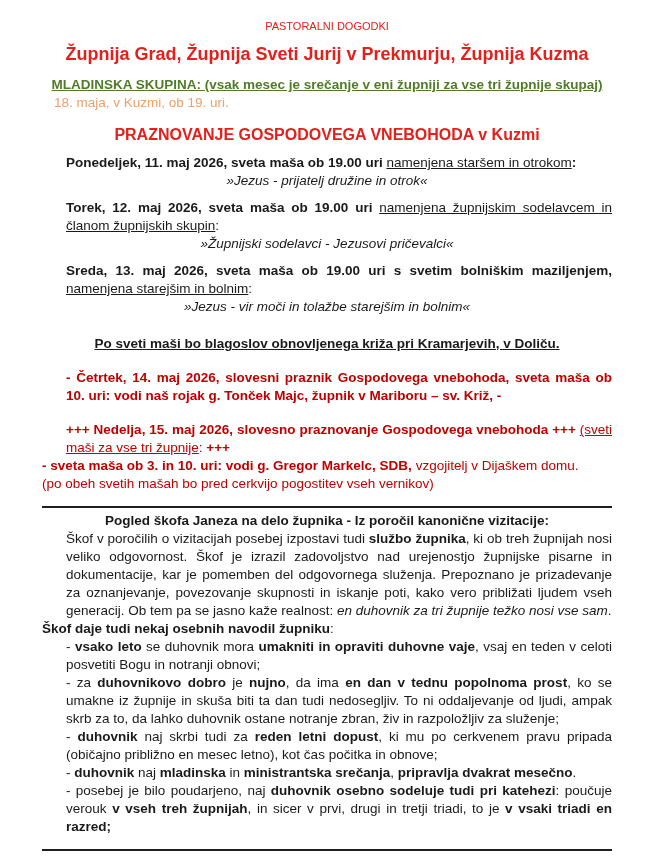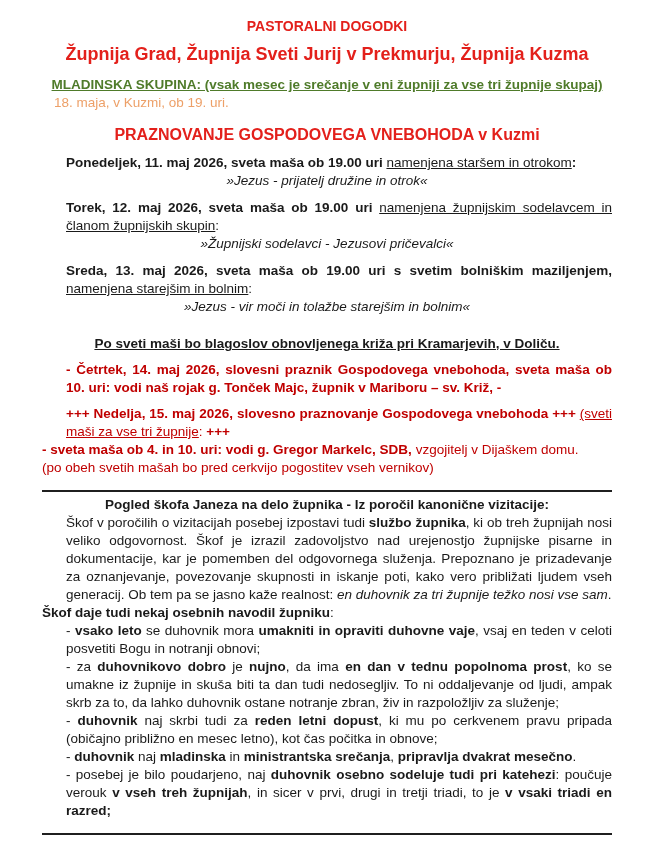--- a/index.html
+++ b/index.html
@@ -8,34 +8,34 @@
     font-family:"Liberation Sans","DejaVu Sans",sans-serif;
     color:var(--ink,#1a1a1a);
   }
   .page{box-sizing:border-box;width:651px;height:862px;padding:16px 39px 0 42px;}
   p,h1,h2{margin:0;padding:0;}
   .center{text-align:center;}
   .just{text-align:justify;padding-left:24px;}
   .b,.bold{font-weight:bold;}
   .u{text-decoration:underline;}
   .i{font-style:italic;}
-  .t1{font-size:14px;line-height:20px;font-weight:bold;color:var(--bright-red);}
+  .t1{font-size:11px;line-height:20px;font-weight:normal;color:var(--bright-red);}
   .t2{font-size:18px;line-height:24px;font-weight:bold;color:var(--bright-red);margin-top:6px;}
   .ghead{font-size:13.5px;line-height:18px;font-weight:bold;text-decoration:underline;margin-top:10px;}
   .green{color:var(--green);}
   .olive{color:var(--olive);}
   .orange{color:var(--orange);}
   .lorange{color:var(--light-orange);margin-left:12px;}
   .gdate{font-size:13.5px;line-height:18px;}
   .t3{font-size:16px;line-height:21px;font-weight:bold;color:var(--bright-red);margin-top:12px;}
   .day{font-size:13.5px;line-height:18px;margin-top:9px;}
   .quote{font-size:13.5px;line-height:18px;font-style:italic;}
   .blessing{font-size:13.5px;line-height:18px;font-weight:bold;text-decoration:underline;margin-top:19px;}
   .red-block{font-size:13.5px;line-height:18px;color:var(--dark-red);}
-  .mt8{margin-top:8px;}
+  .mt8{margin-top:16px;}
   .sep{border-bottom:2px solid #1f1f1f;height:8px;margin-top:5px;}
   .rhead{font-size:13.5px;line-height:18px;margin-top:4px;}
   .body-text{font-size:13.5px;line-height:18px;}
 </style>
 </head>
 <body>
 
 <div class="page">
 
   <h1 class="t1 center">PASTORALNI DOGODKI</h1>
@@ -53,21 +53,21 @@
   <p class="day just"><span class="b">Torek, 12. maj 2026, sveta maša ob 19.00 uri </span><span class="u">namenjena župnijskim sodelavcem in članom župnijskih skupin</span><span>:</span></p>
   <p class="quote center">»Župnijski sodelavci - Jezusovi pričevalci«</p>
 
   <p class="day just"><span class="b">Sreda, 13. maj 2026, sveta maša ob 19.00 uri s svetim bolniškim maziljenjem, </span><span class="u">namenjena starejšim in bolnim</span><span>:</span></p>
   <p class="quote center">»Jezus - vir moči in tolažbe starejšim in bolnim«</p>
   <p class="blessing center">Po sveti maši bo blagoslov obnovljenega križa pri Kramarjevih, v Doliču.</p>
 
   <p class="red-block bold just mt8">- Četrtek, 14. maj 2026, slovesni praznik Gospodovega vnebohoda, sveta maša ob 10. uri: vodi naš rojak g. Tonček Majc, župnik v Mariboru – sv. Križ, -</p>
 
   <p class="red-block just mt8"><span class="b">+++ Nedelja, 15. maj 2026, slovesno praznovanje Gospodovega vnebohoda +++ </span><span class="u">(sveti maši za vse tri župnije</span><span>: </span><span class="b">+++</span></p>
-  <p class="red-block"><span class="b">- sveta maša ob 4. in 10. uri: vodi g. Gregor Markelc, SDB, </span><span>vzgojitelj v Dijaškem domu.</span></p>
+  <p class="red-block"><span class="b">- sveta maša ob 3. in 10. uri: vodi g. Gregor Markelc, SDB, </span><span>vzgojitelj v Dijaškem domu.</span></p>
   <p class="red-block">(po obeh svetih mašah bo pred cerkvijo pogostitev vseh vernikov)</p>
 
   <div class="sep"></div>
 
   <p class="rhead bold center">Pogled škofa Janeza na delo župnika - Iz poročil kanonične vizitacije:</p>
   <p class="body-text just"><span>Škof v poročilih o vizitacijah posebej izpostavi tudi </span><span class="b">službo župnika</span><span>, ki ob treh župnijah nosi veliko odgovornost. Škof je izrazil zadovoljstvo nad urejenostjo župnijske pisarne in dokumentacije, kar je pomemben del odgovornega služenja. Prepoznano je prizadevanje za oznanjevanje, povezovanje skupnosti in iskanje poti, kako vero približati ljudem vseh generacij. Ob tem pa se jasno kaže realnost: </span><span class="i">en duhovnik za tri župnije težko nosi vse sam</span><span>.</span></p>
   <p class="body-text"><span class="b">Škof daje tudi nekaj osebnih navodil župniku</span><span>:</span></p>
 
   <p class="body-text just"><span>- </span><span class="b">vsako leto</span><span> se duhovnik mora </span><span class="b">umakniti in opraviti duhovne vaje</span><span>, vsaj en teden v celoti posvetiti Bogu in notranji obnovi;</span></p>
   <p class="body-text just"><span>- za </span><span class="b">duhovnikovo dobro</span><span> je </span><span class="b">nujno</span><span>, da ima </span><span class="b">en dan v tednu popolnoma prost</span><span>, ko se umakne iz župnije in skuša biti ta dan tudi nedosegljiv. To ni oddaljevanje od ljudi, ampak skrb za to, da lahko duhovnik ostane notranje zbran, živ in razpoložljiv za služenje;</span></p>

